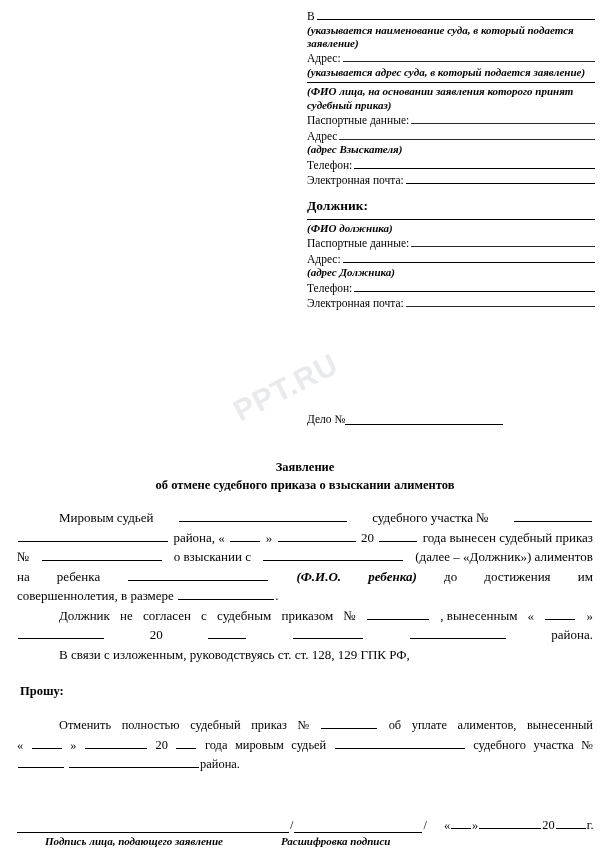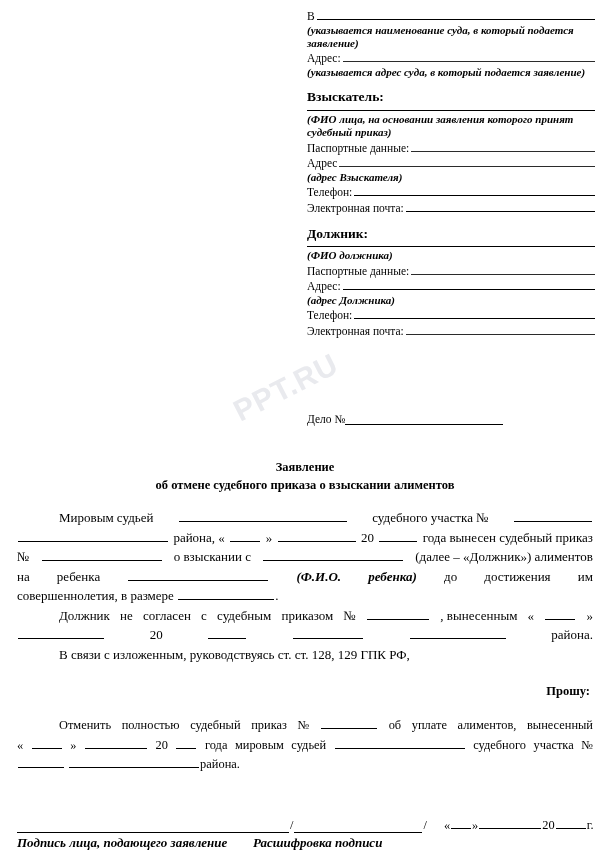--- a/index.html
+++ b/index.html
@@ -149,21 +149,21 @@
     align-items: baseline;
     white-space: nowrap;
   }
   .jrow-indent { padding-left: 42px; }
 
   .prosu {
     position: absolute;
     left: 20px;
     top: 684px;
     width: 570px;
-    text-align: right;
+    text-align: left;
     font-weight: bold;
     font-size: 12.5px;
   }
 
   .body-text2 {
     position: absolute;
     left: 17px;
     top: 716px;
     width: 576px;
     font-size: 12.4px;
@@ -187,22 +187,23 @@
   .sig-rules .sr1 { width: 272px; border-bottom: 1px solid #000; height: 12px; }
   .sig-rules .slash { padding: 0 1px; }
   .sig-rules .sr2 { width: 128px; border-bottom: 1px solid #000; height: 12px; }
   .sig-rules .gap { width: 16px; }
   .sig-rules .dt { display: flex; align-items: baseline; }
   .sig-caption {
     display: flex;
     white-space: nowrap;
     font-style: italic;
     font-weight: bold;
-    font-size: 13px;
+    font-size: 11px;
     margin-top: 2px;
+    margin-left: 28px;
   }
   .sig-caption .c1 { width: 236px; }
   .sig-caption .c2 { width: 180px; }
 </style>
 </head>
 <body>
 
 <div class="page">
 
   <div class="watermark">PPT.RU</div>
@@ -216,21 +217,20 @@
         <span class="rule"></span>
       </div>
       <div class="note">(указывается наименование суда, в который подается заявление)</div>
 
       <div class="hline">
         <span class="lbl">Адрес:</span>
         <span class="rule thin"></span>
       </div>
       <div class="note">(указывается адрес суда, в который подается заявление)</div>
 
-      <div class="party-title">Взыскатель:</div>
       <div class="full-rule"></div>
       <div class="note">(ФИО лица, на основании заявления которого принят судебный приказ)</div>
 
       <div class="hline">
         <span class="lbl">Паспортные данные:</span>
         <span class="rule thin"></span>
       </div>
 
       <div class="hline">
         <span class="lbl">Адрес</span>

